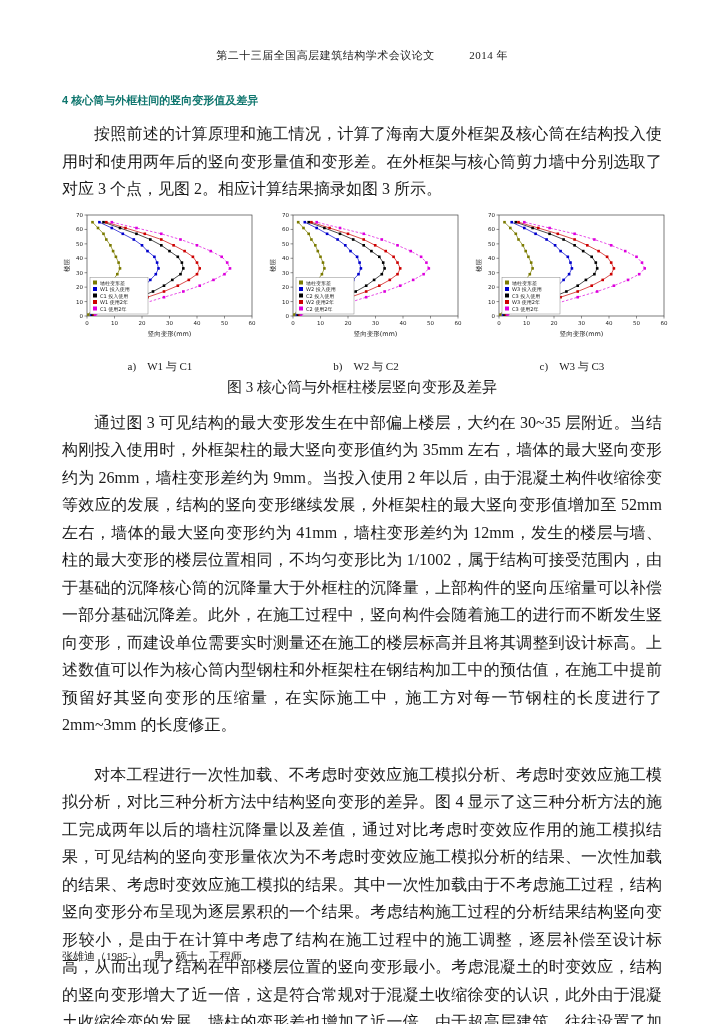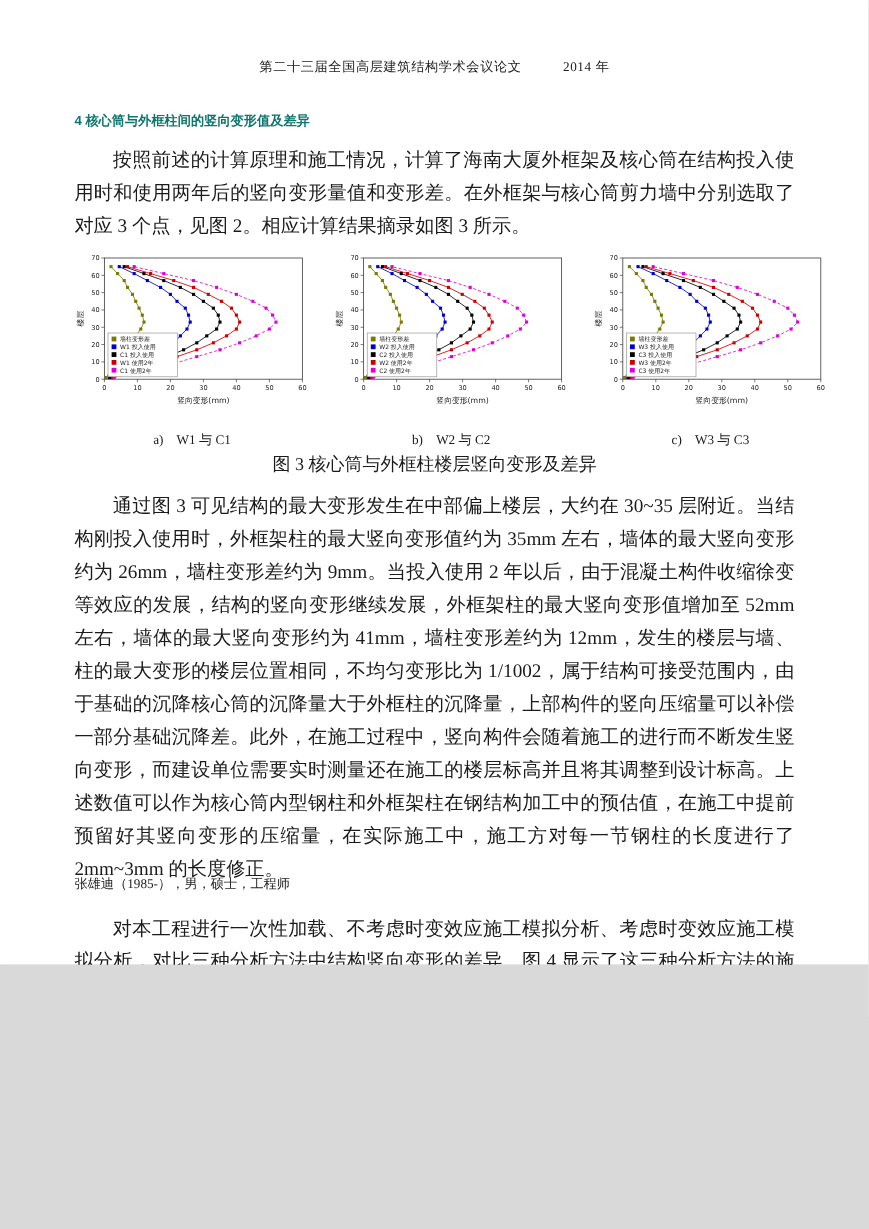--- a/index.html
+++ b/index.html
@@ -1,36 +1,36 @@
 <!DOCTYPE html>
 <html><head>
 <meta charset="utf-8">
 <style>
   html,body{margin:0;padding:0;background:#d9d9d9;}
   .page{
-    width:724px;height:804px;margin:0 auto;background:#ffffff;
+    width:724px;height:1024px;margin:0 auto;background:#ffffff;
     position:relative;box-sizing:border-box;padding:48px 62px 0 62px;
     font-family:"Liberation Serif",serif;color:#1b1b1b;
     box-shadow:0 0 6px rgba(0,0,0,.25);
   }
   .page-header{
     text-align:center;font-size:11px;letter-spacing:.5px;color:#222;
     margin-bottom:30px;white-space:pre;
   }
   h2.sec{
     font-family:"Liberation Sans",sans-serif;
     font-size:11px;font-weight:bold;color:#0f766e;
     margin:16px 0 12px 0;
   }
   p.body{
     font-size:16px;line-height:1.72;text-align:justify;
     text-indent:2em;margin:0 0 8px 0;
   }
   .figure{margin:6px 0 10px 0;}
-  .charts-row{display:flex;justify-content:space-between;gap:20px;}
+  .charts-row{display:flex;justify-content:space-between;gap:10px;}
   .chart-box{width:196px;text-align:center;}
   .chart-box svg{display:block;background:#fff;}
   svg text{font-family:"DejaVu Sans",sans-serif;fill:#222;}
   .sub-caption{font-size:11px;margin-top:20px;white-space:pre;}
   .fig-caption{text-align:center;font-size:15px;margin:4px 0 12px 0;}
   .sec5-gap{height:14px;}
   .author-note{
     position:absolute;left:62px;bottom:60px;font-size:11px;color:#222;
   }
 </style>

